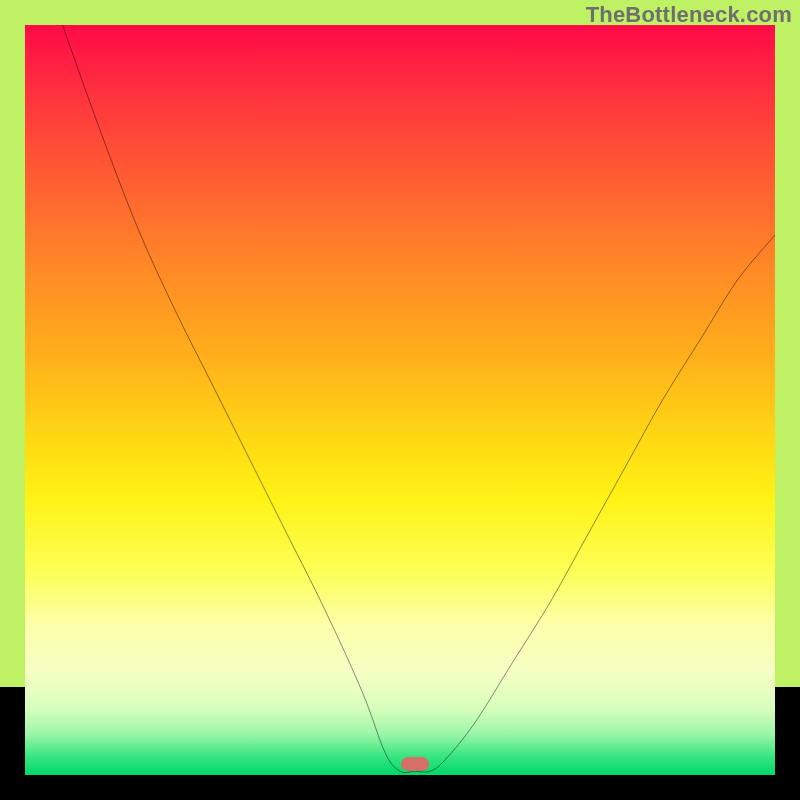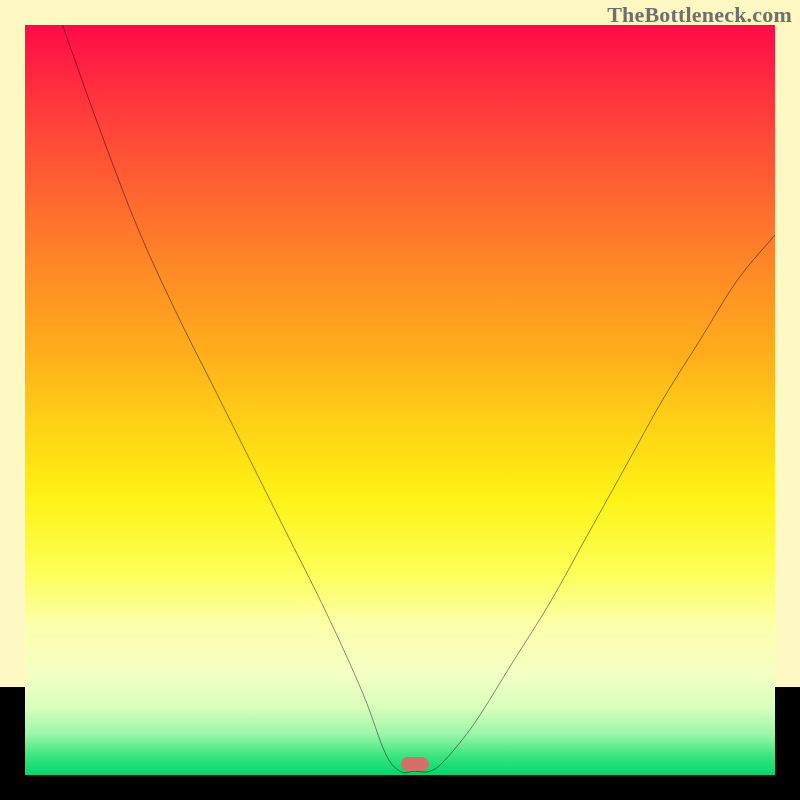--- a/index.html
+++ b/index.html
@@ -8,22 +8,21 @@
     width: 800px;
     height: 800px;
     background: #000;
     overflow: hidden;
     font-family: Arial, Helvetica, sans-serif;
   }
   .frame {
     position: relative;
     width: 800px;
     height: 687px;
-    background: #fef9c3;
-    font-family: Liberation Serif, serif;
+    background: #bef264;
   }
   .watermark {
     position: absolute;
     top: 2px;
     right: 8px;
     color: #6f6f6f;
     font-size: 22px;
     font-weight: 600;
     letter-spacing: 0.2px;
     z-index: 30;

